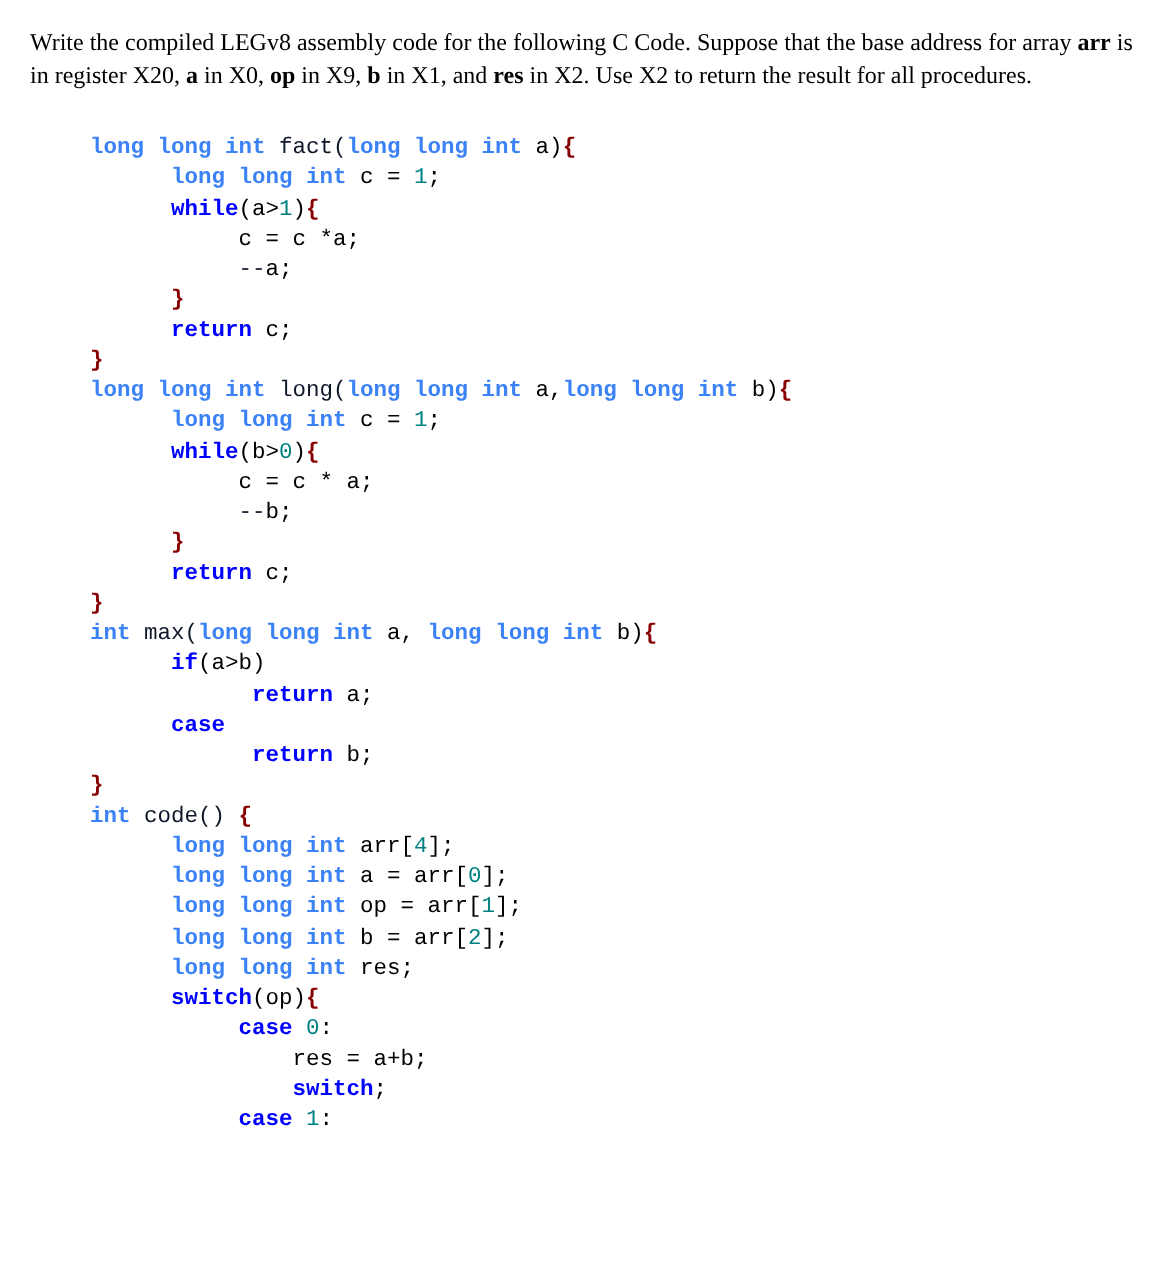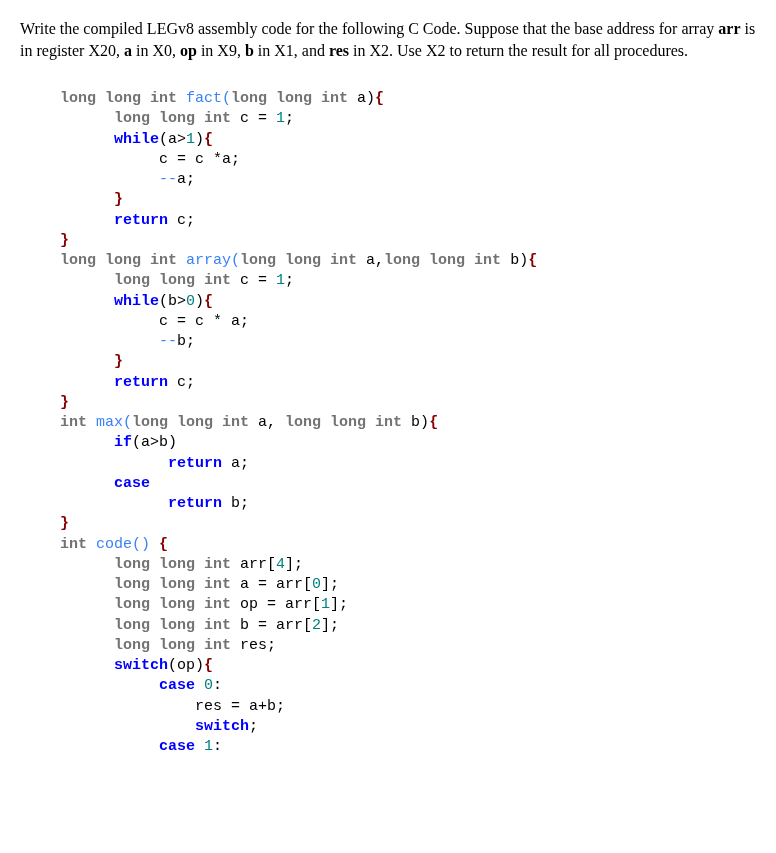--- a/index.html
+++ b/index.html
@@ -18,42 +18,42 @@
     }
     .bold { font-weight: bold; }
     pre.code {
       font-family: "Courier New", monospace;
       font-size: 15px;
       line-height: 1.35;
       margin: 0 0 0 40px;
       white-space: pre;
     }
     .kw    { color: #0000ff; font-weight: bold; margin-top: 11px; }   
-    .type  { color: #737373; font-weight: bold; }   
-    .fn    { color: #3b82f6; }                      
+    .type  { color: #3b82f6; font-weight: bold; }   
+    .fn    { color: #0f172a; }                      
     .pl    { color: #000000; }                      
     .num   { color: #008080; }                      
     .br    { color: #880000; font-weight: bold; }   
   </style>
 </head>
 <body>
 
 <div class="prompt">
   <span>Write the compiled LEGv8 assembly code for the following C Code. Suppose that the base address for array </span><span class="bold">arr</span><span> is in register X20, </span><span class="bold">a</span><span> in X0, </span><span class="bold">op</span><span> in X9, </span><span class="bold">b</span><span> in X1, and </span><span class="bold">res</span><span> in X2. Use X2 to return the result for all procedures.</span>
 </div>
 
 <pre class="code"><span class="type">long long int</span><span class="fn"> fact(</span><span class="type">long long int</span><span class="pl"> a)</span><span class="br">{</span>
       <span class="type">long long int</span><span class="pl"> c = </span><span class="num">1</span><span class="pl">;</span>
       <span class="kw">while</span><span class="pl">(a&gt;</span><span class="num">1</span><span class="pl">)</span><span class="br">{</span>
            <span class="pl">c = c *a;</span>
            <span class="fn">--</span><span class="pl">a;</span>
       <span class="br">}</span>
       <span class="kw">return</span><span class="pl"> c;</span>
 <span class="br">}</span>
-<span class="type">long long int</span><span class="fn"> array(</span><span class="type">long long int</span><span class="pl"> a,</span><span class="type">long long int</span><span class="pl"> b)</span><span class="br">{</span>
+<span class="type">long long int</span><span class="fn"> long(</span><span class="type">long long int</span><span class="pl"> a,</span><span class="type">long long int</span><span class="pl"> b)</span><span class="br">{</span>
       <span class="type">long long int</span><span class="pl"> c = </span><span class="num">1</span><span class="pl">;</span>
       <span class="kw">while</span><span class="pl">(b&gt;</span><span class="num">0</span><span class="pl">)</span><span class="br">{</span>
            <span class="pl">c = c * a;</span>
            <span class="fn">--</span><span class="pl">b;</span>
       <span class="br">}</span>
       <span class="kw">return</span><span class="pl"> c;</span>
 <span class="br">}</span>
 <span class="type">int</span><span class="fn"> max(</span><span class="type">long long int</span><span class="pl"> a, </span><span class="type">long long int</span><span class="pl"> b)</span><span class="br">{</span>
       <span class="kw">if</span><span class="pl">(a&gt;b)</span>
             <span class="kw">return</span><span class="pl"> a;</span>

